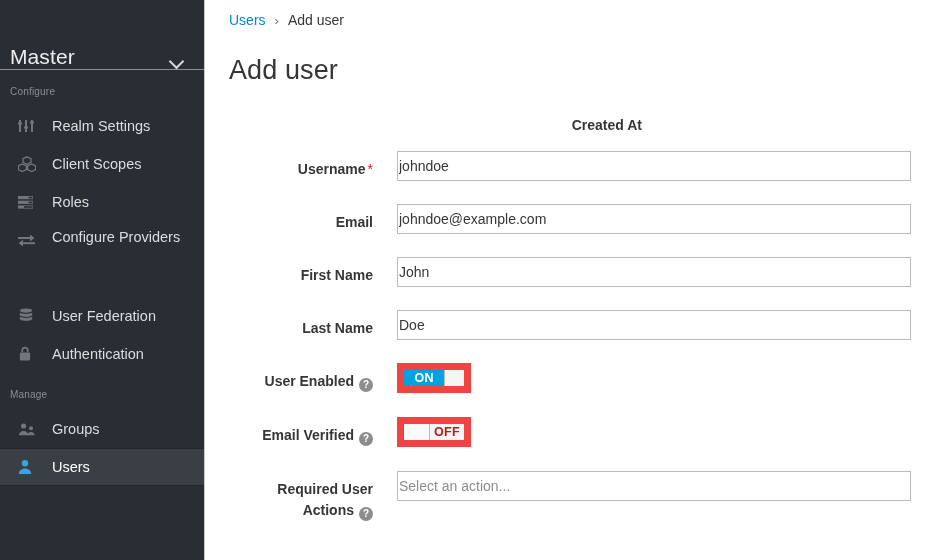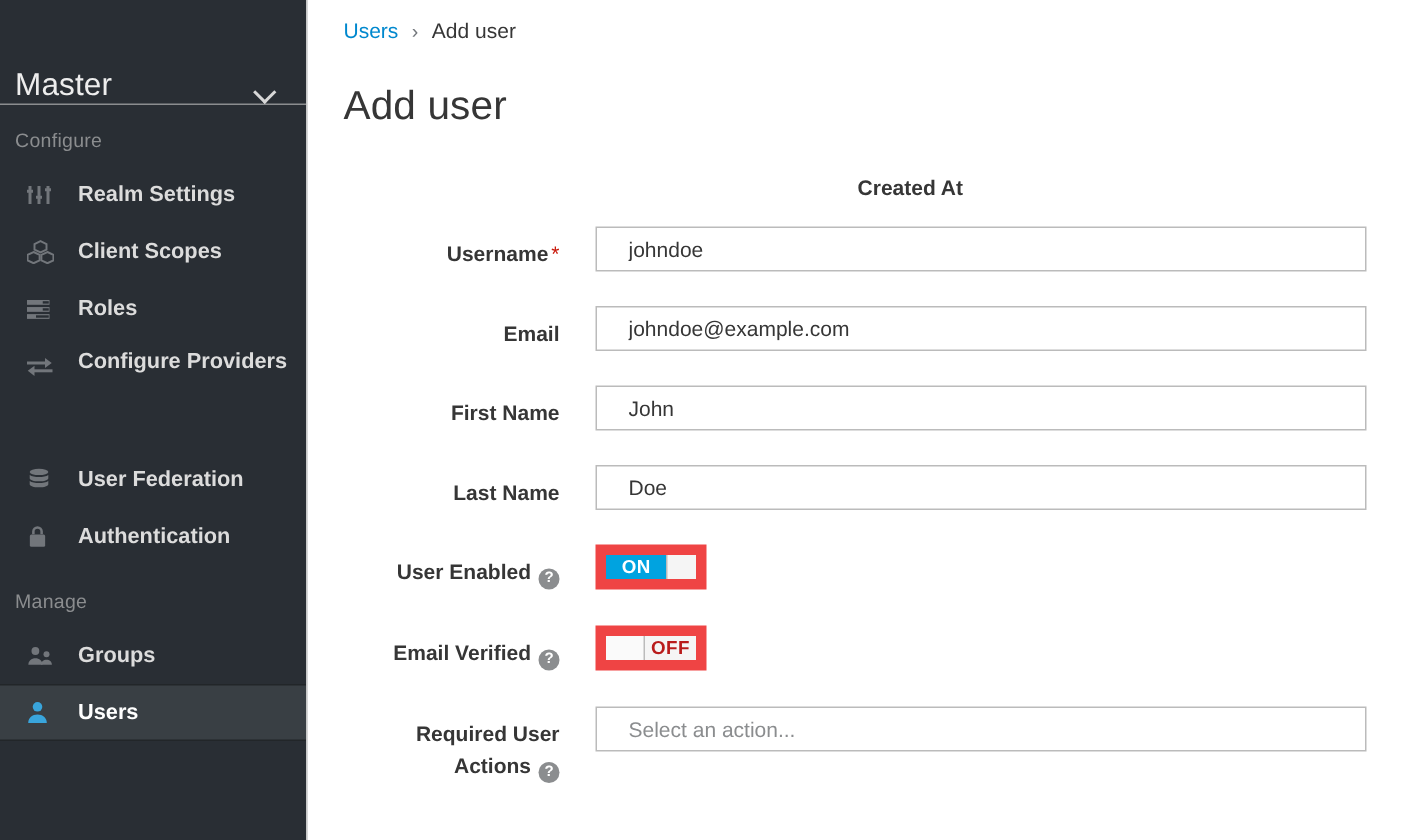--- a/index.html
+++ b/index.html
@@ -54,21 +54,21 @@
     position: absolute;
     left: 1px; top: 1px;
     width: 9px; height: 9px;
     border-right: 2px solid #d8d8d8;
     border-bottom: 2px solid #d8d8d8;
     transform: rotate(45deg);
   }
 
   .nav-section-title {
     color: #8b8d8f;
-    font-size: 13px;
+    font-size: 10px;
     padding: 16px 0 10px 10px;
     letter-spacing: .2px;
   }
 
   .nav-item {
     display: flex;
     align-items: center;
     height: 38px;
     padding-left: 18px;
     color: #dcdcdc;
@@ -89,21 +89,21 @@
     flex: 0 0 26px;
     width: 26px; height: 20px;
     margin-right: 8px;
     display: flex;
     align-items: center;
     justify-content: flex-start;
     color: #72767b;
   }
   .nav-item.active .nav-icon { color: #39a5dc; }
   .nav-icon svg { display: block; }
-  .nav-label { white-space: nowrap; font-weight: bold; }
+  .nav-label { white-space: nowrap; }
 
   
   #main {
     flex: 1;
     height: 560px;
     background: #ffffff;
     padding: 0 0 0 24px;
     overflow: hidden;
     position: relative;
   }
@@ -182,21 +182,21 @@
     font-family: "Liberation Sans", sans-serif;
   }
 
   .form-control {
     width: 514px;
     height: 30px;
     border: 1px solid #bbbbbb;
     background: #ffffff;
     font-size: 14px;
     color: #363636;
-    padding: 0 21px;
+    padding: 0 1px;
     font-family: "Liberation Sans", sans-serif;
     border-radius: 0;
     outline: none;
   }
   .form-control::placeholder { color: #8b8d8f; }
   .form-control:disabled,
   .form-control.disabled {
     background: #f2f2f2;
     border-color: #bbbbbb;
     cursor: not-allowed;

